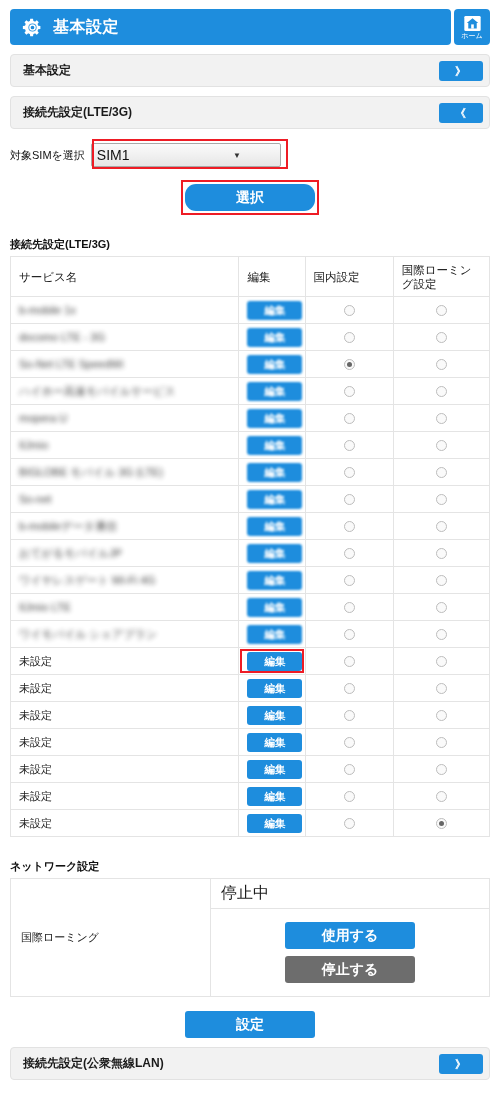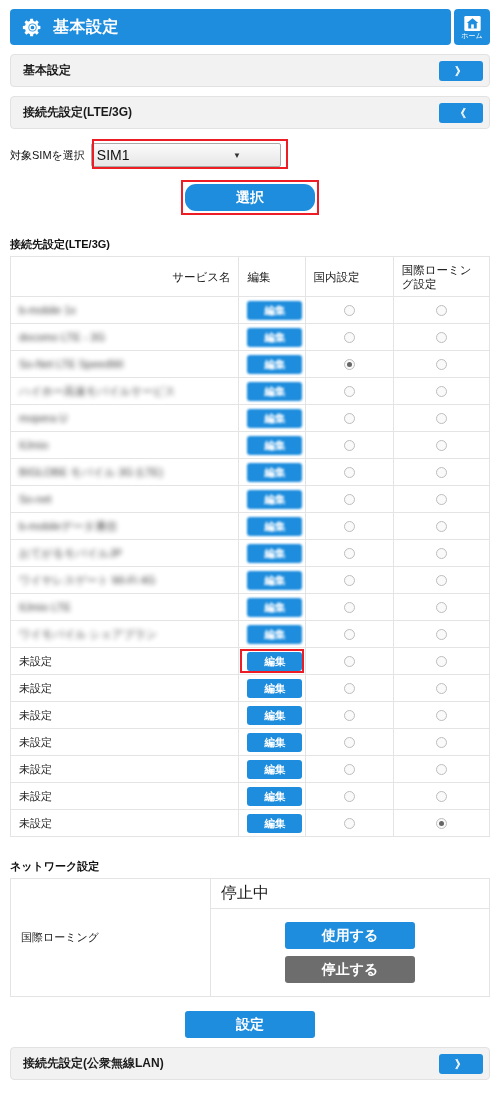--- a/index.html
+++ b/index.html
@@ -102,21 +102,21 @@
     border: 1px solid #dcdcdc;
   }
   table.apn th, table.apn td {
     border: 1px solid #e4e4e4; font-weight: normal;
   }
   table.apn thead th {
     height: 40px; font-size: 11.5px; color: #1a1a1a;
     text-align: left; padding: 4px 8px; vertical-align: middle;
     line-height: 14px;
   }
-  table.apn thead th.c-svc { width: 228px; text-align: right; }
+  table.apn thead th.c-svc { width: 228px; }
   table.apn thead th.c-edit { width: 66px; }
   table.apn thead th.c-dom { width: 88px; }
   table.apn thead th.c-roam { width: 96px; }
 
   table.apn tbody td { height: 27px; padding: 0 8px; vertical-align: middle; }
   td.svc { font-size: 11px; color: #1a1a1a; }
   td.edit { text-align: center; padding: 0 4px; position: relative; }
   td.radio { text-align: center; }
 
   .edit-btn {

